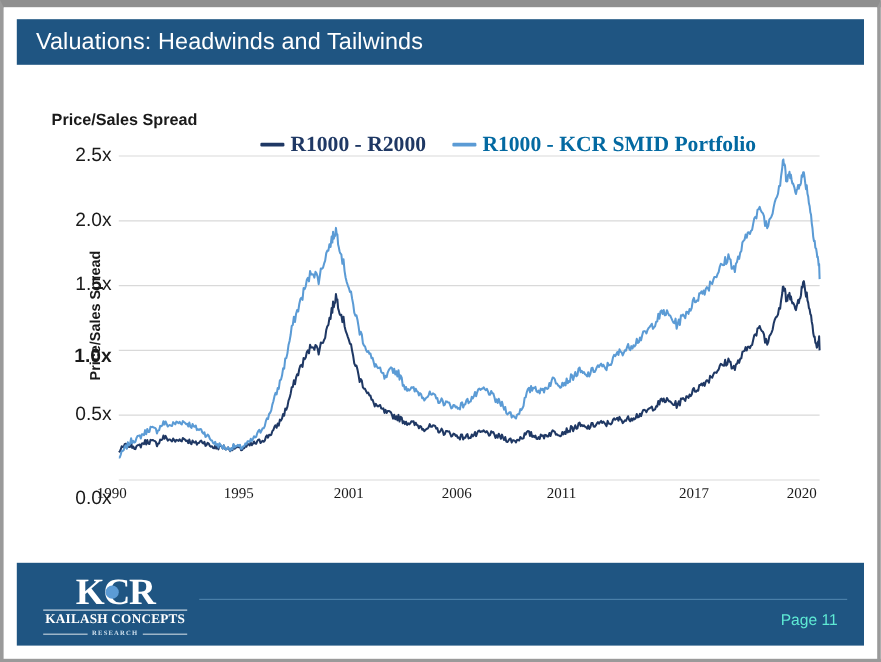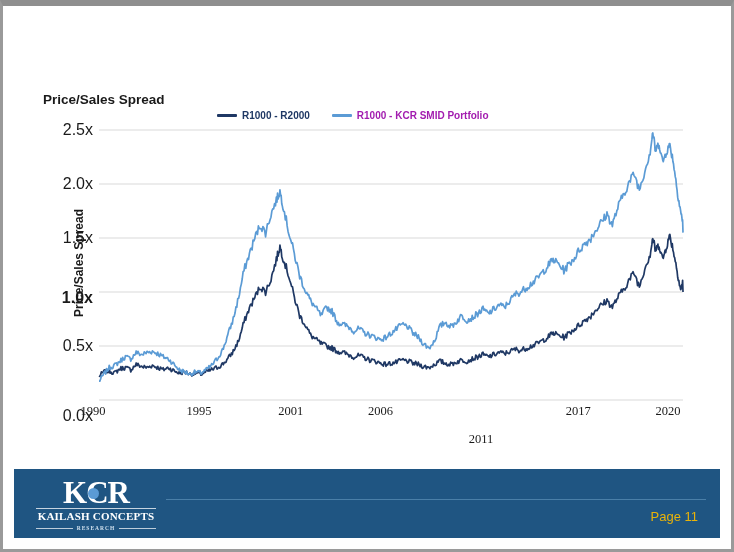--- a/index.html
+++ b/index.html
@@ -30,26 +30,26 @@
     padding-left:16px;letter-spacing:.1px;white-space:nowrap;
   }
   
   .chart-title{
     position:absolute;left:40px;top:86px;
     font-size:13.5px;font-weight:bold;color:#1a1a1a;
   }
   .legend{
     position:absolute;left:214px;top:104px;
     display:flex;align-items:center;gap:22px;
-    font-size:10px;font-weight:bold;
+    font-size:18px;font-weight:bold;font-family:Liberation Serif, serif;
   }
   .legend-item{display:flex;align-items:center;gap:5px;white-space:nowrap;}
   .legend-swatch{display:block;width:20px;height:3px;border-radius:1px;}
   .legend-label-dark{color:#1f3864;}
-  .legend-label-light{color:#a21caf;}
+  .legend-label-light{color:#0369a1;}
 
   .ylabel{
     position:absolute;left:-4px;top:250px;
     transform:rotate(-90deg);transform-origin:center;
     font-size:12px;font-weight:bold;color:#1a1a1a;
     width:160px;text-align:center;
   }
   .yticks{position:absolute;left:46px;top:112px;width:44px;height:292px;}
   .ytick{
     position:absolute;right:0;font-size:16px;color:#1a1a1a;
@@ -100,28 +100,31 @@
   }
   .logo-sub2::before,.logo-sub2::after{
     content:"";flex:1;height:1px;background:rgba(255,255,255,.7);
   }
   .footer-rule{
     position:absolute;left:152px;top:30px;width:540px;height:1px;
     background:#4a7fa8;
   }
   .page-num{
     position:absolute;right:22px;top:40px;
-    font-size:13px;color:#eab308;
+    font-size:13px;color:#5eead4;
   }
 </style>
 </head>
 <body>
 
 <div id="slide">
 
+  <div class="header-bar">
+    <div class="header-title">Valuations: Headwinds and Tailwinds</div>
+  </div>
 
   <div class="chart-title">Price/Sales Spread</div>
 
   <div class="legend">
     <div class="legend-item">
       <span class="legend-swatch" style="background:#1f3864"></span>
       <span class="legend-label-dark">R1000 - R2000</span>
     </div>
     <div class="legend-item">
       <span class="legend-swatch" style="background:#5b9bd5"></span>
@@ -151,21 +154,21 @@
         <path d="M0.00 245.80 L0.81 246.43 L1.62 244.61 L2.43 241.86 L3.23 242.57 L4.04 242.51 L4.85 240.21 L5.75 239.82 L6.65 243.53 L7.55 239.07 L8.45 242.55 L9.34 242.45 L10.24 238.55 L11.14 243.25 L12.04 242.10 L12.94 244.09 L13.84 244.25 L14.73 241.84 L15.63 241.05 L16.53 240.85 L17.43 240.44 L18.33 242.87 L19.23 239.57 L20.13 239.42 L21.02 240.08 L21.92 236.65 L22.82 240.36 L23.72 236.71 L24.62 239.64 L25.52 240.02 L26.41 236.57 L27.31 236.83 L28.21 236.60 L29.11 237.18 L30.01 237.46 L30.91 238.26 L31.81 241.93 L32.70 239.62 L33.60 239.62 L34.50 236.30 L35.40 236.72 L36.30 236.23 L37.20 232.95 L38.09 235.63 L38.99 233.27 L39.89 235.16 L40.79 237.24 L41.69 236.34 L42.59 236.17 L43.49 237.11 L44.38 237.84 L45.28 235.44 L46.18 236.76 L47.08 238.12 L47.98 236.57 L48.88 236.83 L49.77 237.36 L50.67 236.17 L51.57 237.42 L52.47 237.79 L53.37 235.00 L54.27 235.68 L55.17 236.38 L56.06 237.50 L56.96 237.11 L57.86 239.24 L58.76 236.31 L59.66 239.37 L60.56 240.11 L61.45 237.03 L62.35 238.55 L63.25 238.85 L64.15 237.73 L65.05 240.58 L65.95 239.13 L66.85 239.18 L67.74 237.70 L68.64 237.11 L69.54 238.88 L70.44 239.60 L71.34 238.13 L72.24 241.57 L73.13 240.78 L74.03 239.01 L74.93 239.60 L75.83 241.52 L76.73 242.18 L77.63 241.88 L78.53 243.41 L79.42 243.60 L80.32 241.42 L81.22 243.82 L82.12 242.20 L83.02 244.49 L83.92 240.55 L84.81 241.24 L85.71 242.16 L86.61 243.78 L87.51 241.13 L88.41 243.97 L89.31 244.64 L90.21 243.92 L91.10 242.83 L92.00 244.52 L92.90 246.00 L93.80 243.90 L94.70 245.15 L95.60 240.93 L96.49 244.02 L97.39 242.83 L98.29 242.93 L99.19 241.72 L100.09 242.71 L100.99 241.74 L101.89 245.19 L102.78 244.97 L103.68 243.38 L104.58 243.49 L105.48 241.32 L106.38 242.25 L107.28 239.87 L108.17 240.27 L109.07 241.18 L109.97 238.91 L110.87 241.00 L111.77 239.73 L112.67 237.94 L113.57 239.58 L114.46 239.80 L115.36 237.53 L116.26 236.43 L117.16 236.19 L118.06 239.12 L118.96 238.27 L119.85 237.28 L120.75 238.14 L121.65 237.19 L122.55 234.12 L123.45 232.83 L124.35 234.75 L125.25 232.30 L126.14 232.72 L127.04 232.32 L127.94 229.36 L128.84 228.24 L129.74 225.59 L130.64 224.35 L131.53 226.49 L132.43 222.98 L133.33 224.64 L134.23 219.71 L135.13 220.48 L136.03 218.81 L136.93 214.96 L137.82 216.32 L138.72 210.50 L139.62 211.41 L140.52 208.81 L141.42 203.84 L142.32 201.58 L143.21 198.03 L144.11 192.70 L145.01 192.55 L145.91 186.92 L146.81 190.22 L147.71 184.69 L148.61 181.92 L149.50 182.72 L150.40 177.50 L151.30 174.64 L152.20 174.03 L153.10 175.80 L154.00 168.33 L154.89 169.37 L155.79 167.86 L156.69 163.35 L157.59 162.02 L158.49 164.40 L159.39 157.38 L160.29 159.65 L161.18 159.49 L162.08 159.51 L162.98 161.51 L163.88 157.44 L164.78 158.32 L165.68 160.55 L166.57 165.42 L167.47 160.50 L168.37 155.43 L169.27 155.92 L170.17 155.67 L171.07 153.25 L171.97 151.56 L172.86 145.06 L173.76 141.94 L174.66 140.77 L175.56 134.85 L176.46 135.81 L177.36 126.77 L177.96 130.59 L178.55 121.30 L179.15 126.07 L179.75 122.95 L180.35 122.21 L180.95 115.04 L181.55 119.32 L182.15 119.49 L182.75 126.95 L183.35 128.84 L183.95 131.46 L184.54 132.63 L185.44 132.36 L186.34 138.43 L187.24 133.93 L188.14 141.83 L189.04 145.73 L189.93 147.96 L190.83 150.71 L191.73 153.24 L192.63 156.50 L193.53 156.80 L194.43 162.34 L195.33 166.73 L196.22 172.78 L197.12 174.97 L198.02 174.65 L198.92 178.01 L199.82 182.71 L200.72 188.36 L201.61 185.79 L202.51 187.12 L203.41 192.80 L204.31 193.89 L205.21 194.06 L206.11 196.09 L207.01 197.64 L207.90 197.18 L208.80 199.47 L209.70 199.53 L210.60 203.16 L211.50 203.14 L212.40 205.88 L213.29 208.74 L214.19 206.54 L215.09 208.01 L215.99 208.64 L216.89 207.98 L217.79 207.53 L218.69 210.29 L219.58 210.64 L220.48 210.31 L221.38 214.07 L222.28 211.56 L223.18 214.20 L224.08 212.51 L224.97 212.43 L225.87 212.92 L226.77 213.66 L227.67 215.74 L228.57 218.85 L229.47 215.62 L230.37 219.32 L231.26 216.88 L232.16 220.29 L233.06 215.73 L233.96 221.29 L234.86 217.39 L235.76 217.97 L236.65 222.72 L237.55 221.18 L238.45 223.47 L239.35 221.49 L240.25 224.11 L241.15 222.76 L242.05 223.63 L242.94 222.70 L243.84 221.01 L244.74 221.39 L245.64 220.99 L246.54 224.27 L247.44 222.26 L248.33 224.06 L249.23 224.58 L250.13 226.91 L251.03 224.98 L251.93 225.58 L252.83 228.15 L253.73 227.61 L254.62 229.29 L255.52 228.30 L256.42 227.37 L257.32 227.25 L258.22 225.92 L259.12 223.42 L260.01 225.56 L260.91 225.67 L261.81 224.36 L262.71 224.61 L263.61 224.97 L264.51 227.22 L265.41 226.66 L266.30 230.31 L267.20 230.35 L268.10 229.10 L269.00 227.16 L269.90 228.93 L270.80 232.43 L271.69 231.75 L272.59 229.15 L273.49 229.17 L274.39 229.64 L275.29 229.50 L276.19 231.57 L277.09 233.75 L277.98 233.23 L278.88 231.36 L279.78 231.63 L280.68 233.18 L281.58 232.71 L282.48 234.77 L283.37 234.66 L284.27 236.19 L285.17 232.16 L286.07 232.05 L286.97 236.31 L287.87 234.70 L288.77 234.81 L289.66 232.51 L290.56 231.78 L291.46 235.34 L292.36 234.71 L293.26 235.00 L294.16 232.06 L295.05 233.64 L295.95 232.52 L296.85 230.02 L297.75 233.44 L298.65 230.95 L299.55 229.08 L300.45 228.82 L301.34 230.03 L302.24 229.48 L303.14 229.63 L304.04 228.55 L304.94 229.70 L305.84 230.35 L306.73 229.31 L307.63 230.88 L308.53 233.07 L309.43 232.56 L310.33 229.40 L311.23 230.42 L312.13 230.12 L313.02 232.15 L313.92 235.00 L314.82 232.66 L315.72 234.76 L316.62 231.42 L317.52 233.35 L318.41 235.64 L319.31 232.18 L320.21 234.64 L321.11 236.65 L322.01 234.22 L322.91 238.01 L323.81 238.36 L324.70 237.19 L325.60 235.80 L326.50 235.40 L327.40 238.84 L328.30 236.86 L329.20 236.92 L330.09 237.37 L330.99 238.69 L331.89 236.55 L332.79 236.59 L333.69 237.10 L334.59 234.11 L335.49 235.35 L336.38 235.56 L337.28 235.19 L338.18 231.06 L339.08 232.15 L339.98 229.95 L340.88 229.26 L341.77 229.29 L342.67 233.35 L343.57 229.94 L344.47 234.07 L345.37 233.12 L346.27 234.25 L347.17 233.00 L348.06 235.60 L348.96 235.83 L349.86 234.28 L350.76 235.79 L351.66 232.15 L352.56 233.23 L353.45 232.75 L354.35 235.43 L355.25 232.43 L356.15 232.76 L357.05 233.72 L357.95 233.66 L358.85 230.79 L359.74 233.27 L360.64 230.23 L361.54 228.63 L362.44 229.25 L363.34 229.91 L364.24 232.24 L365.13 231.94 L366.03 232.73 L366.93 232.89 L367.83 233.58 L368.73 233.08 L369.63 230.07 L370.53 231.98 L371.42 229.90 L372.32 231.64 L373.22 226.92 L374.12 230.34 L375.02 229.07 L375.92 229.84 L376.81 225.01 L377.71 225.87 L378.61 229.29 L379.51 226.74 L380.41 224.38 L381.31 227.32 L382.21 226.90 L383.10 222.82 L384.00 222.23 L384.90 225.10 L385.80 224.04 L386.70 225.17 L387.60 224.39 L388.49 225.59 L389.39 225.92 L390.29 227.16 L391.19 224.59 L392.09 227.52 L392.99 226.05 L393.89 222.53 L394.78 222.43 L395.68 225.37 L396.58 225.65 L397.48 224.49 L398.38 222.86 L399.28 221.81 L400.17 223.09 L401.07 221.77 L401.97 220.79 L402.87 222.47 L403.77 221.25 L404.67 222.47 L405.57 223.71 L406.46 225.10 L407.36 220.74 L408.26 222.99 L409.16 223.06 L410.06 223.71 L410.96 222.55 L411.85 219.69 L412.75 218.56 L413.65 219.83 L414.55 219.18 L415.45 218.10 L416.35 220.50 L417.25 217.38 L418.14 219.35 L419.04 220.25 L419.94 222.60 L420.84 221.47 L421.74 220.28 L422.64 220.68 L423.53 218.66 L424.43 216.87 L425.33 219.93 L426.23 221.08 L427.13 218.72 L428.03 220.42 L428.93 218.57 L429.82 219.44 L430.72 218.61 L431.62 215.08 L432.52 217.83 L433.42 217.49 L434.32 214.74 L435.21 216.74 L436.11 213.86 L437.01 211.58 L437.91 211.56 L438.81 212.02 L439.71 213.48 L440.61 211.58 L441.50 210.61 L442.40 210.25 L443.30 209.55 L444.20 208.80 L445.10 212.17 L446.00 211.51 L446.89 211.10 L447.79 208.54 L448.69 208.72 L449.59 204.09 L450.49 207.13 L451.39 202.82 L452.29 202.22 L453.18 204.51 L454.08 202.11 L454.98 205.19 L455.88 204.78 L456.78 201.74 L457.68 203.19 L458.57 204.52 L459.47 204.49 L460.37 205.45 L461.27 206.56 L462.17 207.48 L463.07 207.49 L463.97 204.20 L464.86 209.96 L465.76 207.16 L466.66 204.41 L467.56 207.89 L468.46 202.02 L469.36 202.42 L470.25 201.70 L471.15 202.88 L472.05 204.09 L472.95 200.21 L473.85 200.46 L474.75 201.65 L475.65 198.81 L476.54 200.08 L477.44 198.68 L478.34 194.54 L479.24 193.30 L480.14 196.34 L481.04 196.44 L481.93 195.38 L482.83 195.59 L483.73 190.93 L484.63 190.98 L485.53 189.73 L486.43 191.10 L487.33 189.04 L488.22 191.53 L489.12 188.02 L490.02 186.84 L490.92 187.42 L491.82 188.87 L492.72 183.20 L493.61 184.21 L494.51 184.75 L495.41 182.21 L496.31 180.36 L497.21 180.41 L498.11 180.72 L499.01 178.92 L499.90 177.97 L500.80 174.87 L501.70 173.18 L502.60 173.86 L503.50 174.56 L504.40 174.77 L505.29 169.88 L506.19 174.67 L507.09 173.65 L507.99 168.85 L508.89 171.37 L509.79 171.55 L510.69 177.16 L511.58 176.72 L512.48 174.91 L513.38 178.38 L514.28 173.67 L515.18 173.13 L516.08 170.17 L516.97 172.35 L517.87 168.95 L518.77 168.54 L519.67 163.24 L520.57 162.74 L521.47 162.38 L522.37 159.30 L523.26 162.03 L524.16 158.96 L525.06 158.87 L525.96 160.13 L526.86 157.97 L527.76 157.45 L528.65 153.31 L529.55 149.45 L530.45 148.56 L531.35 149.73 L532.25 143.68 L533.15 143.31 L534.05 141.68 L534.94 144.41 L535.84 145.79 L536.74 146.47 L537.64 148.61 L538.54 155.58 L539.44 152.39 L540.33 157.20 L541.23 155.16 L542.13 150.09 L543.03 148.93 L543.93 147.17 L544.83 144.80 L545.73 139.63 L546.62 136.49 L547.52 134.50 L548.42 133.86 L549.32 132.05 L550.22 126.65 L551.12 127.25 L551.57 122.98 L552.01 119.68 L552.46 117.09 L552.91 114.17 L553.36 109.08 L553.81 108.76 L554.26 112.33 L554.71 110.42 L555.16 110.60 L555.61 114.37 L556.06 121.24 L556.51 120.58 L557.11 120.67 L557.71 115.90 L558.30 116.59 L558.90 114.09 L559.50 119.49 L560.10 117.10 L560.70 120.63 L561.30 122.81 L561.90 122.34 L562.50 123.43 L563.10 124.74 L563.69 127.32 L564.29 128.45 L564.89 125.25 L565.49 123.20 L566.09 120.04 L566.69 122.51 L567.29 119.19 L567.89 118.60 L568.49 116.00 L569.09 109.07 L569.68 109.61 L570.28 105.04 L570.88 104.31 L571.48 108.22 L572.08 113.04 L572.68 117.21 L573.28 113.69 L573.88 120.33 L574.48 122.19 L575.08 126.59 L575.67 127.64 L576.27 131.58 L576.87 132.65 L577.47 138.25 L578.07 141.11 L578.67 147.27 L579.27 150.55 L579.87 150.46 L580.47 155.62 L581.07 156.28 L581.66 159.68 L582.05 159.09 L582.44 155.48 L582.83 154.51 L583.22 154.84 L583.61 150.31 L584.00 162.00 " fill="none" stroke="#1f3864" stroke-width="1.7" stroke-linejoin="round"></path>
         <path d="M0.00 251.22 L0.81 251.26 L1.62 248.93 L2.43 245.70 L3.23 245.83 L4.04 245.21 L4.85 242.39 L5.75 241.09 L6.65 243.89 L7.55 238.52 L8.45 241.12 L9.34 240.13 L10.24 235.26 L11.14 239.34 L12.04 237.43 L12.94 238.77 L13.84 238.21 L14.73 234.97 L15.63 233.40 L16.53 233.22 L17.43 232.83 L18.33 235.41 L19.23 231.98 L20.13 231.86 L21.02 232.58 L21.92 228.45 L22.82 231.83 L23.72 227.44 L24.62 230.02 L25.52 229.91 L26.41 225.70 L27.31 225.95 L28.21 225.68 L29.11 226.28 L30.01 226.55 L30.91 227.38 L31.81 231.28 L32.70 228.69 L33.60 228.58 L34.50 224.91 L35.40 225.24 L36.30 224.60 L37.20 220.97 L38.09 223.81 L38.99 221.26 L39.89 223.26 L40.79 225.47 L41.69 224.48 L42.59 224.26 L43.49 224.72 L44.38 224.96 L45.28 221.80 L46.18 222.68 L47.08 223.60 L47.98 221.35 L48.88 221.85 L49.77 222.64 L50.67 221.55 L51.57 223.13 L52.47 223.74 L53.37 220.92 L54.27 221.63 L55.17 222.36 L56.06 223.55 L56.96 223.09 L57.86 225.38 L58.76 222.16 L59.66 225.63 L60.56 226.59 L61.45 223.39 L62.35 225.19 L63.25 225.66 L64.15 224.61 L65.05 228.43 L65.95 227.62 L66.85 228.42 L67.74 227.58 L68.64 227.69 L69.54 230.30 L70.44 231.39 L71.34 230.18 L72.24 234.12 L73.13 233.62 L74.03 232.11 L74.93 233.07 L75.83 235.59 L76.73 236.80 L77.63 237.02 L78.53 239.13 L79.42 239.84 L80.32 238.15 L81.22 241.14 L82.12 240.04 L83.02 242.89 L83.92 239.46 L84.81 240.69 L85.71 242.16 L86.61 243.78 L87.51 241.13 L88.41 243.97 L89.31 244.64 L90.21 243.92 L91.10 242.83 L92.00 244.34 L92.90 245.64 L93.80 243.36 L94.70 244.44 L95.60 240.02 L96.49 242.95 L97.39 241.75 L98.29 241.85 L99.19 240.62 L100.09 241.62 L100.99 240.64 L101.89 244.12 L102.78 243.72 L103.68 241.94 L104.58 241.87 L105.48 239.51 L106.38 240.27 L107.28 237.68 L108.17 237.73 L109.07 238.30 L109.97 235.63 L110.87 237.41 L111.77 235.76 L112.67 233.57 L113.57 234.54 L114.46 234.07 L115.36 231.00 L116.26 229.15 L117.16 228.18 L118.06 230.56 L118.96 228.80 L119.85 226.89 L120.75 226.96 L121.65 225.09 L122.55 220.92 L123.45 218.66 L124.35 219.21 L125.25 215.00 L126.14 213.94 L127.04 211.99 L127.94 207.15 L128.84 204.38 L129.74 200.08 L130.64 197.38 L131.53 198.62 L132.43 193.30 L133.33 194.03 L134.23 186.99 L135.13 186.45 L136.03 183.01 L136.93 176.94 L137.82 177.18 L138.72 168.67 L139.62 168.39 L140.52 164.47 L141.42 157.60 L142.32 154.09 L143.21 148.99 L144.11 141.65 L145.01 140.79 L145.91 133.96 L146.81 138.33 L147.71 131.63 L148.61 128.40 L149.50 129.62 L150.40 123.32 L151.30 119.30 L152.20 118.09 L153.10 119.87 L154.00 110.05 L154.89 110.91 L155.79 108.57 L156.69 103.03 L157.59 101.47 L158.49 104.48 L159.39 95.91 L160.29 98.71 L161.18 98.52 L162.08 98.73 L162.98 101.33 L163.88 96.55 L164.78 97.78 L165.68 100.66 L166.57 106.81 L167.47 100.35 L168.37 93.76 L169.27 93.90 L170.17 93.10 L171.07 89.72 L171.97 87.18 L172.86 81.05 L173.76 78.85 L174.66 78.85 L175.56 73.52 L176.46 75.79 L177.36 67.14 L177.96 72.14 L178.55 63.09 L179.15 68.99 L179.75 66.53 L180.35 66.54 L180.95 59.91 L181.55 64.80 L182.15 65.42 L182.75 73.71 L183.35 76.15 L183.95 79.38 L184.54 81.04 L185.44 81.96 L186.34 89.83 L187.24 85.98 L188.14 95.93 L189.04 101.46 L189.93 105.08 L190.83 107.73 L191.73 110.08 L192.63 113.29 L193.53 112.98 L194.43 118.87 L195.33 123.41 L196.22 130.55 L197.12 133.12 L198.02 132.70 L198.92 136.66 L199.82 142.22 L200.72 148.90 L201.61 146.46 L202.51 148.69 L203.41 156.03 L204.31 157.96 L205.21 158.80 L206.11 161.82 L207.01 163.32 L207.90 162.48 L208.80 164.85 L209.70 164.60 L210.60 168.56 L211.50 168.20 L212.40 171.85 L213.29 175.63 L214.19 173.46 L215.09 175.60 L215.99 176.75 L216.89 176.40 L217.79 176.30 L218.69 179.94 L219.58 180.77 L220.48 180.82 L221.38 185.60 L222.28 183.13 L223.18 184.33 L224.08 180.47 L224.97 178.49 L225.87 177.18 L226.77 176.17 L227.67 176.80 L228.57 180.87 L229.47 177.23 L230.37 181.99 L231.26 179.32 L232.16 183.72 L233.06 178.51 L233.96 186.35 L234.86 182.83 L235.76 184.69 L236.65 191.48 L237.55 190.82 L238.45 194.65 L239.35 192.50 L240.25 195.70 L241.15 194.28 L242.05 195.44 L242.94 194.51 L243.84 192.69 L244.74 193.08 L245.64 192.56 L246.54 196.31 L247.44 193.91 L248.33 195.95 L249.23 196.49 L250.13 199.50 L251.03 197.56 L251.93 198.56 L252.83 201.83 L253.73 201.51 L254.62 203.75 L255.52 202.46 L256.42 201.24 L257.32 200.95 L258.22 199.26 L259.12 196.21 L260.01 198.54 L260.91 198.97 L261.81 197.76 L262.71 198.35 L263.61 199.08 L264.51 201.97 L265.41 201.64 L266.30 205.78 L267.20 205.77 L268.10 204.28 L269.00 202.00 L269.90 203.98 L270.80 207.95 L271.69 207.32 L272.59 204.49 L273.49 204.66 L274.39 205.36 L275.29 205.35 L276.19 207.88 L277.09 210.31 L277.98 209.67 L278.88 207.48 L279.78 207.73 L280.68 209.46 L281.58 208.86 L282.48 210.66 L283.37 209.97 L284.27 211.18 L285.17 205.95 L286.07 205.24 L286.97 209.63 L287.87 207.25 L288.77 206.87 L289.66 203.66 L290.56 202.29 L291.46 205.99 L292.36 204.73 L293.26 204.58 L294.16 200.57 L295.05 201.95 L295.95 200.11 L296.85 196.60 L297.75 200.22 L298.65 196.92 L299.55 194.38 L300.45 193.78 L301.34 194.95 L302.24 194.00 L303.14 193.90 L304.04 192.73 L304.94 194.27 L305.84 195.20 L306.73 194.08 L307.63 196.12 L308.53 198.91 L309.43 198.94 L310.33 195.78 L311.23 197.67 L312.13 197.97 L313.02 201.05 L313.92 205.08 L314.82 202.82 L315.72 205.80 L316.62 202.37 L317.52 205.15 L318.41 208.35 L319.31 204.81 L320.21 208.34 L321.11 211.34 L322.01 209.19 L322.91 214.22 L323.81 215.28 L324.70 214.61 L325.60 213.54 L326.50 213.60 L327.40 218.02 L328.30 216.30 L329.20 216.87 L330.09 217.90 L330.99 218.74 L331.89 215.67 L332.79 215.08 L333.69 215.02 L334.59 210.95 L335.49 211.73 L336.38 210.27 L337.28 208.16 L338.18 201.60 L339.08 201.18 L339.98 196.85 L340.88 194.31 L341.77 193.18 L342.67 196.96 L343.57 191.62 L344.47 195.55 L345.37 193.21 L346.27 193.45 L347.17 192.39 L348.06 196.12 L348.96 196.90 L349.86 195.46 L350.76 197.83 L351.66 193.83 L352.56 194.89 L353.45 194.02 L354.35 197.07 L355.25 193.07 L356.15 193.21 L357.05 194.13 L357.95 193.43 L358.85 189.21 L359.74 191.70 L360.64 187.26 L361.54 184.60 L362.44 184.76 L363.34 186.08 L364.24 189.52 L365.13 189.63 L366.03 191.11 L366.93 191.80 L367.83 193.15 L368.73 192.61 L369.63 188.95 L370.53 191.42 L371.42 188.91 L372.32 191.17 L373.22 185.38 L374.12 189.37 L375.02 187.52 L375.92 188.22 L376.81 181.90 L377.71 182.70 L378.61 186.72 L379.51 183.25 L380.41 180.01 L381.31 183.46 L382.21 182.66 L383.10 177.24 L384.00 176.23 L384.90 180.13 L385.80 179.05 L386.70 180.75 L387.60 180.03 L388.49 181.81 L389.39 182.50 L390.29 183.78 L391.19 180.29 L392.09 183.71 L392.99 181.59 L393.89 176.88 L394.78 176.48 L395.68 179.94 L396.58 180.04 L397.48 178.30 L398.38 175.96 L399.28 174.37 L400.17 175.74 L401.07 174.18 L401.97 173.07 L402.87 175.34 L403.77 173.93 L404.67 175.60 L405.57 177.31 L406.46 178.45 L407.36 172.28 L408.26 174.53 L409.16 174.01 L410.06 174.22 L410.96 172.12 L411.85 167.81 L412.75 165.73 L413.65 166.76 L414.55 165.31 L415.45 163.28 L416.35 165.82 L417.25 161.11 L418.14 163.10 L419.04 163.71 L419.94 166.21 L420.84 164.13 L421.74 161.94 L422.64 162.23 L423.53 159.31 L424.43 156.68 L425.33 160.53 L426.23 161.82 L427.13 158.43 L428.03 160.47 L428.93 157.76 L429.82 158.69 L430.72 157.35 L431.62 152.35 L432.52 155.83 L433.42 155.14 L434.32 151.19 L435.21 153.66 L436.11 149.54 L437.01 146.21 L437.91 145.95 L438.81 146.22 L439.71 147.86 L440.61 144.93 L441.50 143.26 L442.40 142.42 L443.30 141.12 L444.20 139.75 L445.10 144.04 L446.00 142.80 L446.89 141.89 L447.79 138.04 L448.69 137.95 L449.59 131.48 L450.49 135.59 L451.39 129.55 L452.29 128.65 L453.18 131.71 L454.08 128.31 L454.98 132.79 L455.88 132.44 L456.78 128.49 L457.68 130.71 L458.57 132.75 L459.47 132.94 L460.37 134.85 L461.27 136.96 L462.17 138.80 L463.07 139.39 L463.97 135.52 L464.86 143.92 L465.76 140.03 L466.66 136.19 L467.56 140.81 L468.46 132.74 L469.36 133.18 L470.25 132.10 L471.15 133.60 L472.05 135.15 L472.95 129.77 L473.85 130.01 L474.75 131.53 L475.65 127.56 L476.54 128.84 L477.44 126.48 L478.34 120.35 L479.24 118.20 L480.14 121.91 L481.04 121.60 L481.93 120.23 L482.83 120.61 L483.73 114.30 L484.63 114.46 L485.53 112.83 L486.43 114.80 L487.33 112.06 L488.22 115.56 L489.12 110.84 L490.02 109.30 L490.92 110.19 L491.82 112.26 L492.72 104.55 L493.61 105.95 L494.51 106.69 L495.41 103.27 L496.31 100.80 L497.21 100.86 L498.11 100.96 L499.01 98.26 L499.90 96.70 L500.80 92.32 L501.70 89.80 L502.60 90.36 L503.50 90.95 L504.40 90.90 L505.29 84.26 L506.19 90.09 L507.09 88.43 L507.99 81.95 L508.89 85.59 L509.79 86.23 L510.69 93.89 L511.58 93.74 L512.48 91.77 L513.38 96.70 L514.28 89.77 L515.18 88.31 L516.08 83.71 L516.97 85.70 L517.87 80.55 L518.77 79.20 L519.67 71.97 L520.57 70.77 L521.47 69.75 L522.37 65.35 L523.26 68.11 L524.16 63.73 L525.06 63.57 L525.96 65.02 L526.86 62.33 L527.76 61.61 L528.65 56.59 L529.55 51.94 L530.45 50.79 L531.35 52.04 L532.25 44.90 L533.15 44.36 L534.05 42.35 L534.94 45.30 L535.84 46.92 L536.74 47.71 L537.64 50.17 L538.54 58.31 L539.44 54.47 L540.33 60.12 L541.23 58.27 L542.13 52.82 L543.03 51.97 L543.93 50.38 L544.83 48.06 L545.73 42.60 L546.62 38.45 L547.52 35.59 L548.42 34.19 L549.32 31.50 L550.22 24.96 L551.12 24.83 L551.57 19.91 L552.01 16.03 L552.46 12.90 L552.91 9.42 L553.36 3.77 L553.81 2.92 L554.26 7.58 L554.71 6.71 L555.16 7.91 L555.61 12.78 L556.06 20.90 L556.51 21.21 L557.11 20.98 L557.71 15.71 L558.30 16.11 L558.90 13.21 L559.50 18.43 L560.10 15.64 L560.70 19.94 L561.30 22.86 L561.90 23.00 L562.50 24.72 L563.10 26.65 L563.69 29.94 L564.29 31.68 L564.89 28.77 L565.49 27.08 L566.09 24.24 L566.69 27.25 L567.29 24.23 L567.89 24.37 L568.49 22.45 L569.09 16.16 L569.68 17.45 L570.28 13.60 L570.88 13.59 L571.48 17.86 L572.08 23.06 L572.68 27.64 L573.28 24.35 L573.88 31.48 L574.48 33.69 L575.08 39.43 L575.67 41.61 L576.27 46.88 L576.87 49.00 L577.47 56.11 L578.07 60.20 L578.67 67.14 L579.27 70.84 L579.87 70.59 L580.47 76.48 L581.07 77.01 L581.66 80.81 L582.05 84.18 L582.44 83.90 L582.83 86.81 L583.22 91.26 L583.61 89.94 L584.00 102.60 " fill="none" stroke="#5b9bd5" stroke-width="1.7" stroke-linejoin="round"></path>
       </svg>
   </div>
 
   <div class="xticks" id="xticks">
       <div class="xtick" style="left: -5.92985px;">1990</div>
       <div class="xtick" style="left: 100px;">1995</div>
       <div class="xtick" style="left: 191.732px;">2001</div>
       <div class="xtick" style="left: 281.578px;">2006</div>
-      <div class="xtick" style="left: 382px; margin-top: 28px;">2011</div>
+      <div class="xtick" style="left: 369px;">2011</div>
       <div class="xtick" style="left: 479.239px; text-align: right;">2017</div>
       <div class="xtick" style="left: 569.086px;">2020</div>
     </div>
 
 
   <div class="footer-bar">
     <div class="logo">
       <div class="logo-main">
         <span>KCR</span>
         <span class="logo-dot"></span>

